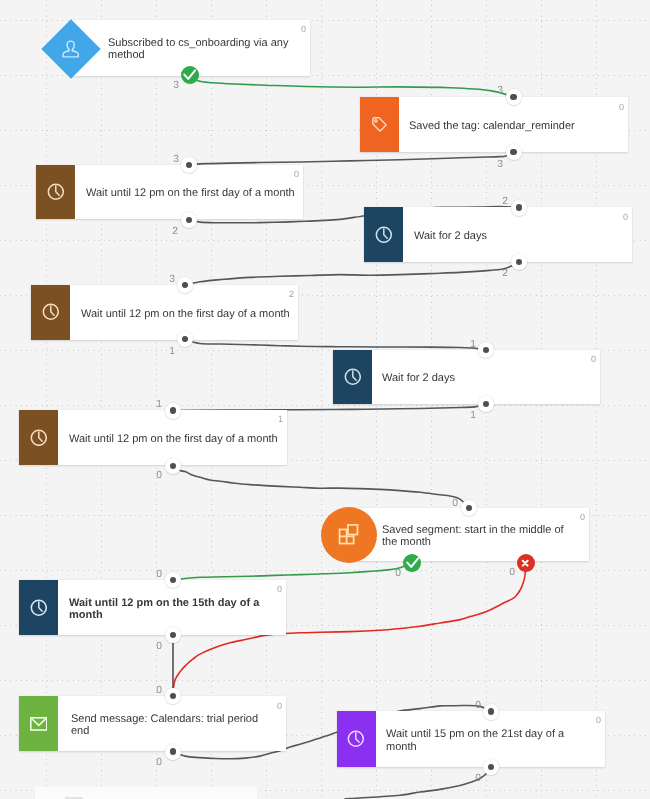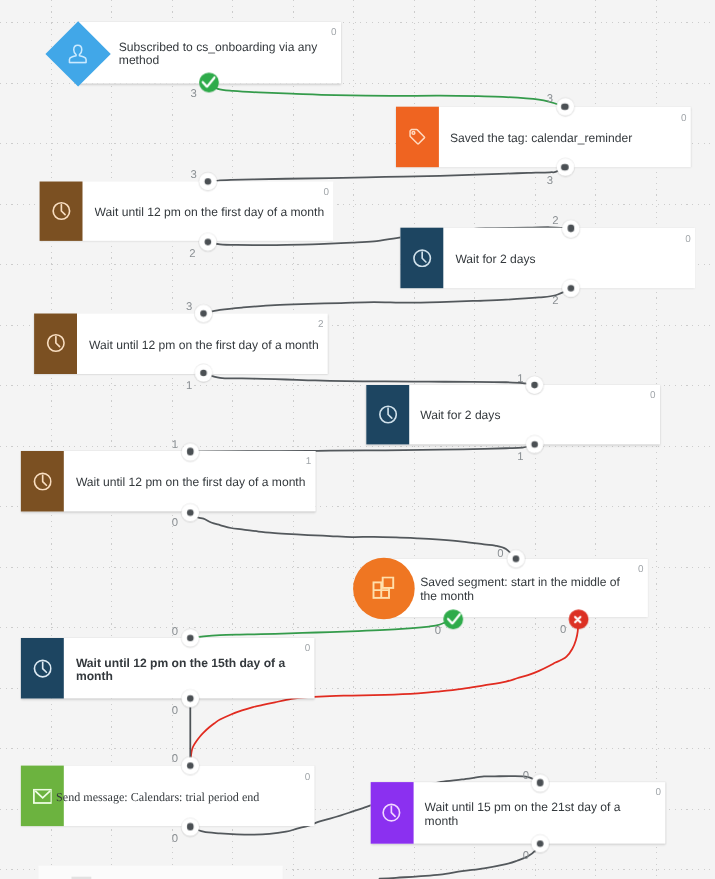--- a/index.html
+++ b/index.html
@@ -153,21 +153,21 @@
     <div class="lbl" style="left:50.6px;right:8px;font-weight:bold;">Wait until 12 pm on the 15th day of a month</div>
     <div class="cnt">0</div>
   </div>
   <div class="node" style="left:19.2px;top:696.3px;width:267.1px;height:55px;">
     <div class="iconbox" style="background:#6cb33f;">
         <svg width="17.6" height="13.8" viewBox="0 0 17.6 13.8" fill="none" stroke="#eefde3" stroke-width="1.6" stroke-linecap="square" stroke-linejoin="miter">
           <rect x="0.8" y="0.8" width="16" height="12.2"></rect>
           <path d="M2.55 2.5 8.8 8.3 15.05 2.5"></path>
         </svg>
       </div>
-    <div class="lbl" style="left:32px;right:8px;font-family:Liberation Serif, serif;">Send message: Calendars: trial period end</div>
+    <div class="lbl" style="left:52px;right:8px;">Send message: Calendars: trial period end</div>
     <div class="cnt">0</div>
   </div>
   <div class="node" style="left:336.6px;top:710.8px;width:268.2px;height:56px;">
     <div class="iconbox" style="background:#8b30f0;">
         <svg width="17.6" height="17.6" viewBox="0 0 24 24" fill="none" stroke="#f0d6ff" stroke-width="2.05" stroke-linecap="round" stroke-linejoin="round">
           <circle cx="12" cy="12" r="10.2"></circle>
           <path d="M12 4.2V12l4.6 4.6"></path>
         </svg>
       </div>
     <div class="lbl" style="left:49.5px;right:8px;">Wait until 15 pm on the 21st day of a month</div>

